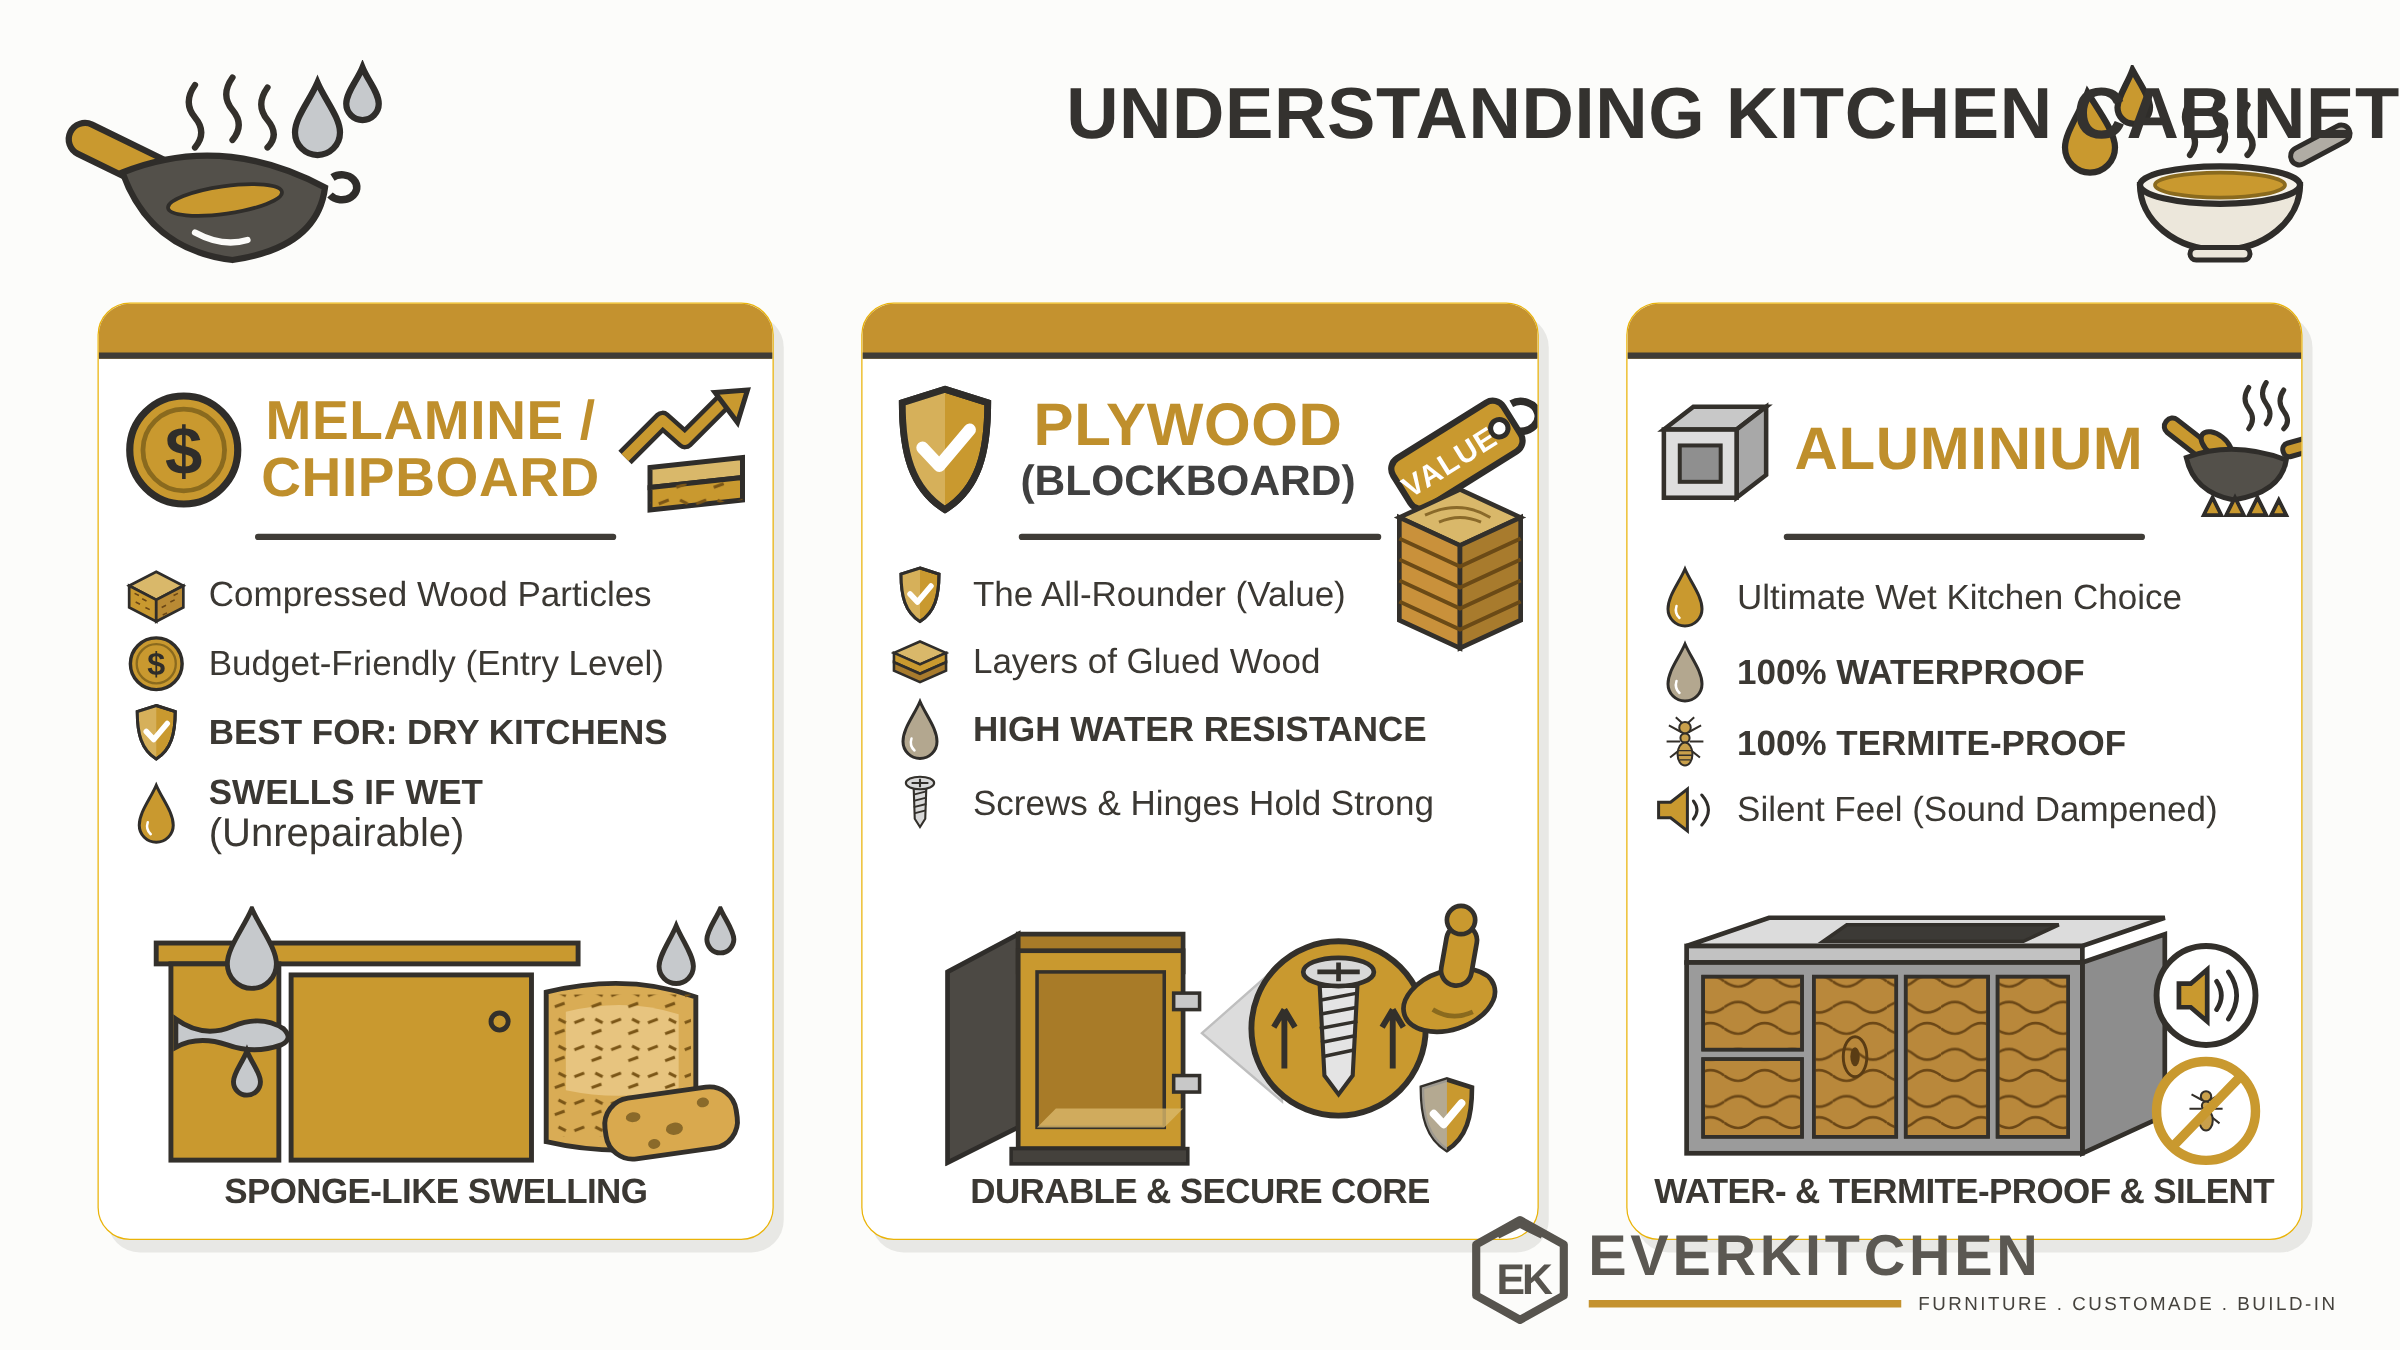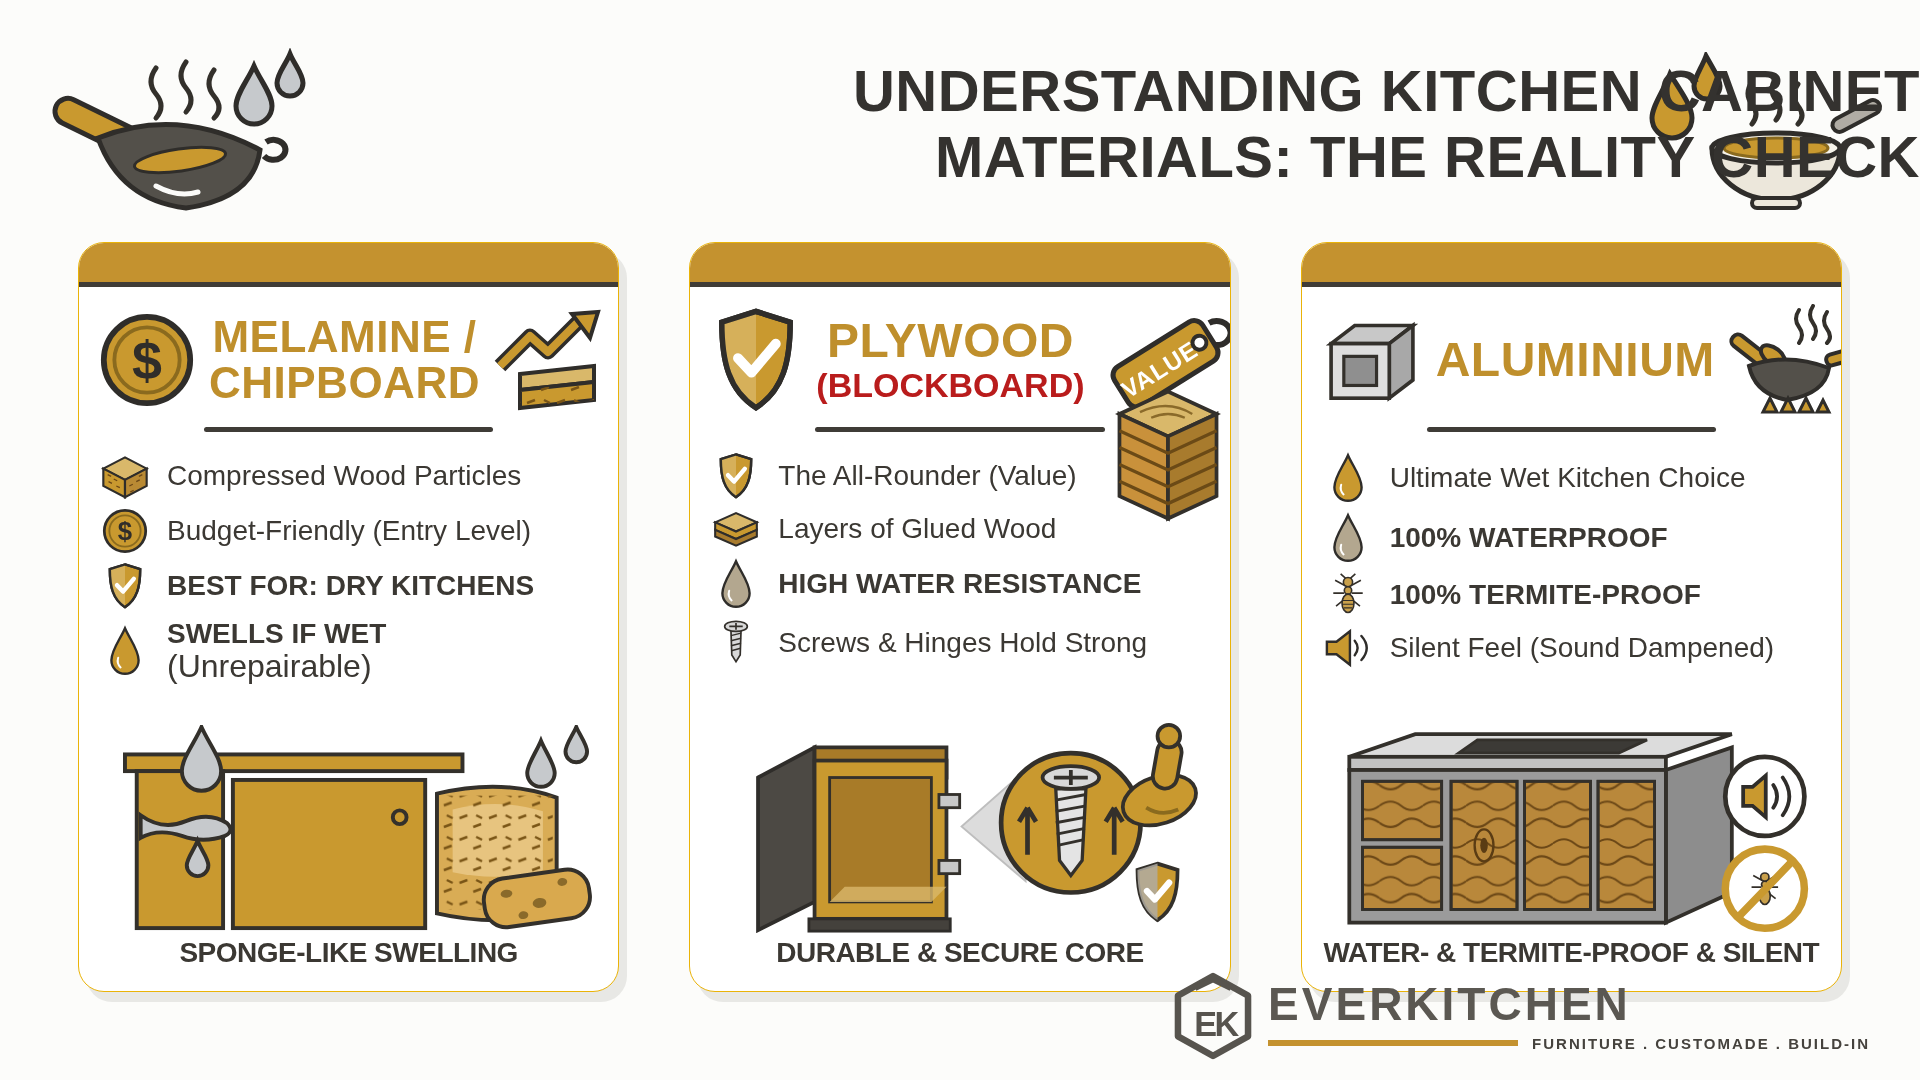--- a/index.html
+++ b/index.html
@@ -14,36 +14,36 @@
          font-size:58px;line-height:1.13;font-weight:800;color:#34322f;letter-spacing:.5px}
   .cards{position:absolute;top:242px;left:78px;width:1764px;display:flex;gap:70px}
   .card{flex:1;height:750px;background:#fff;border:1px solid #eab308;border-radius:26px;
         box-shadow:8px 10px 0 rgba(60,55,45,.10);overflow:hidden;display:flex;flex-direction:column;position:relative}
   .topbar{height:44px;background:#c4922f;border-bottom:5px solid #3f3c37;flex:0 0 auto}
   .content{flex:1;display:flex;flex-direction:column;padding:14px 20px 12px}
   .hdr{display:flex;align-items:center;gap:14px;min-height:118px}
   .hdr .titles{flex:1;text-align:center}
   .gold-t{color:#bf8f2c;font-weight:800;font-size:44px;line-height:1.05;letter-spacing:.5px}
   .gold-t.big{font-size:48px}
-  .dark-t{color:#b91c1c;font-weight:800;font-size:34px;line-height:1.1}
+  .dark-t{color:#404040;font-weight:800;font-size:34px;line-height:1.1}
   .divider{height:5px;background:#3f3c37;width:58%;margin:8px auto 4px;border-radius:3px;flex:0 0 auto}
   .bullets{list-style:none;margin-top:8px}
   .bullets li{display:flex;align-items:center;gap:16px;margin:8px 0;font-size:28px;color:#3b3833}
   .bullets .bico{flex:0 0 52px;display:flex;justify-content:center;align-items:center}
   .b{font-weight:800}
   .btxt .sub{display:block;font-weight:400;font-size:32px;line-height:1.05}
   .illus{margin-top:auto}
   .caption{text-align:center;font-weight:800;font-size:28px;letter-spacing:-.5px;margin:4px 0 10px}
   .ply-stack{position:absolute;right:6px;top:142px}
   .brand{position:absolute;right:50px;bottom:20px;display:flex;align-items:center;gap:14px}
   .brand-text{display:flex;flex-direction:column}
   .brand-name{font-size:46px;font-weight:800;color:#5b5852;letter-spacing:3px;line-height:1}
   .brand-sub{display:flex;align-items:center;gap:14px;margin-top:8px}
   .goldline{width:250px;height:6px;background:#c4922f}
-  .tagline{font-size:15px;font-weight:700;letter-spacing:2px;color:#45423d;white-space:nowrap}
+  .tagline{font-size:15px;font-weight:400;letter-spacing:2px;color:#45423d;white-space:nowrap}
 </style>
 </head>
 <body>
 
 <svg class="defs" aria-hidden="true">
   <defs>
     <symbol id="sym-coin" viewBox="0 0 100 100">
       <circle cx="50" cy="50" r="45" fill="#c9992f" stroke="#2f2d2a" stroke-width="6"></circle>
       <circle cx="50" cy="50" r="34" fill="none" stroke="#8a6a1e" stroke-width="4"></circle>
       <text x="50" y="70" text-anchor="middle" font-size="56" font-weight="bold" fill="#2f2d2a">$</text>
@@ -135,21 +135,20 @@
     <rect x="196" y="70" width="52" height="14" rx="7" transform="rotate(-28 196 70)" fill="#b0aca4" stroke="#2f2d2a" stroke-width="4"></rect>
     <path d="M78 96 A64 52 0 0 0 206 96 Z" fill="#ece7db" stroke="#2f2d2a" stroke-width="5"></path>
     <ellipse cx="142" cy="96" rx="64" ry="15" fill="#f6f3ea" stroke="#2f2d2a" stroke-width="5"></ellipse>
     <ellipse cx="142" cy="96" rx="52" ry="10" fill="#c9992f" stroke="#8a6a1e" stroke-width="3"></ellipse>
     <rect x="118" y="146" width="48" height="10" rx="5" fill="#ece7db" stroke="#2f2d2a" stroke-width="4"></rect>
   </svg>
 </div>
 
 <h1 class="title">
   <span>UNDERSTANDING KITCHEN CABINET</span><br>
-  <span>MATERIALS: THE REALITY CHECK</span>
 </h1>
 
 <main class="cards">
 
   <section class="card">
     <div class="topbar"></div>
     <div class="content">
       <div class="hdr">
         <span>
           <svg width="96" height="96">

